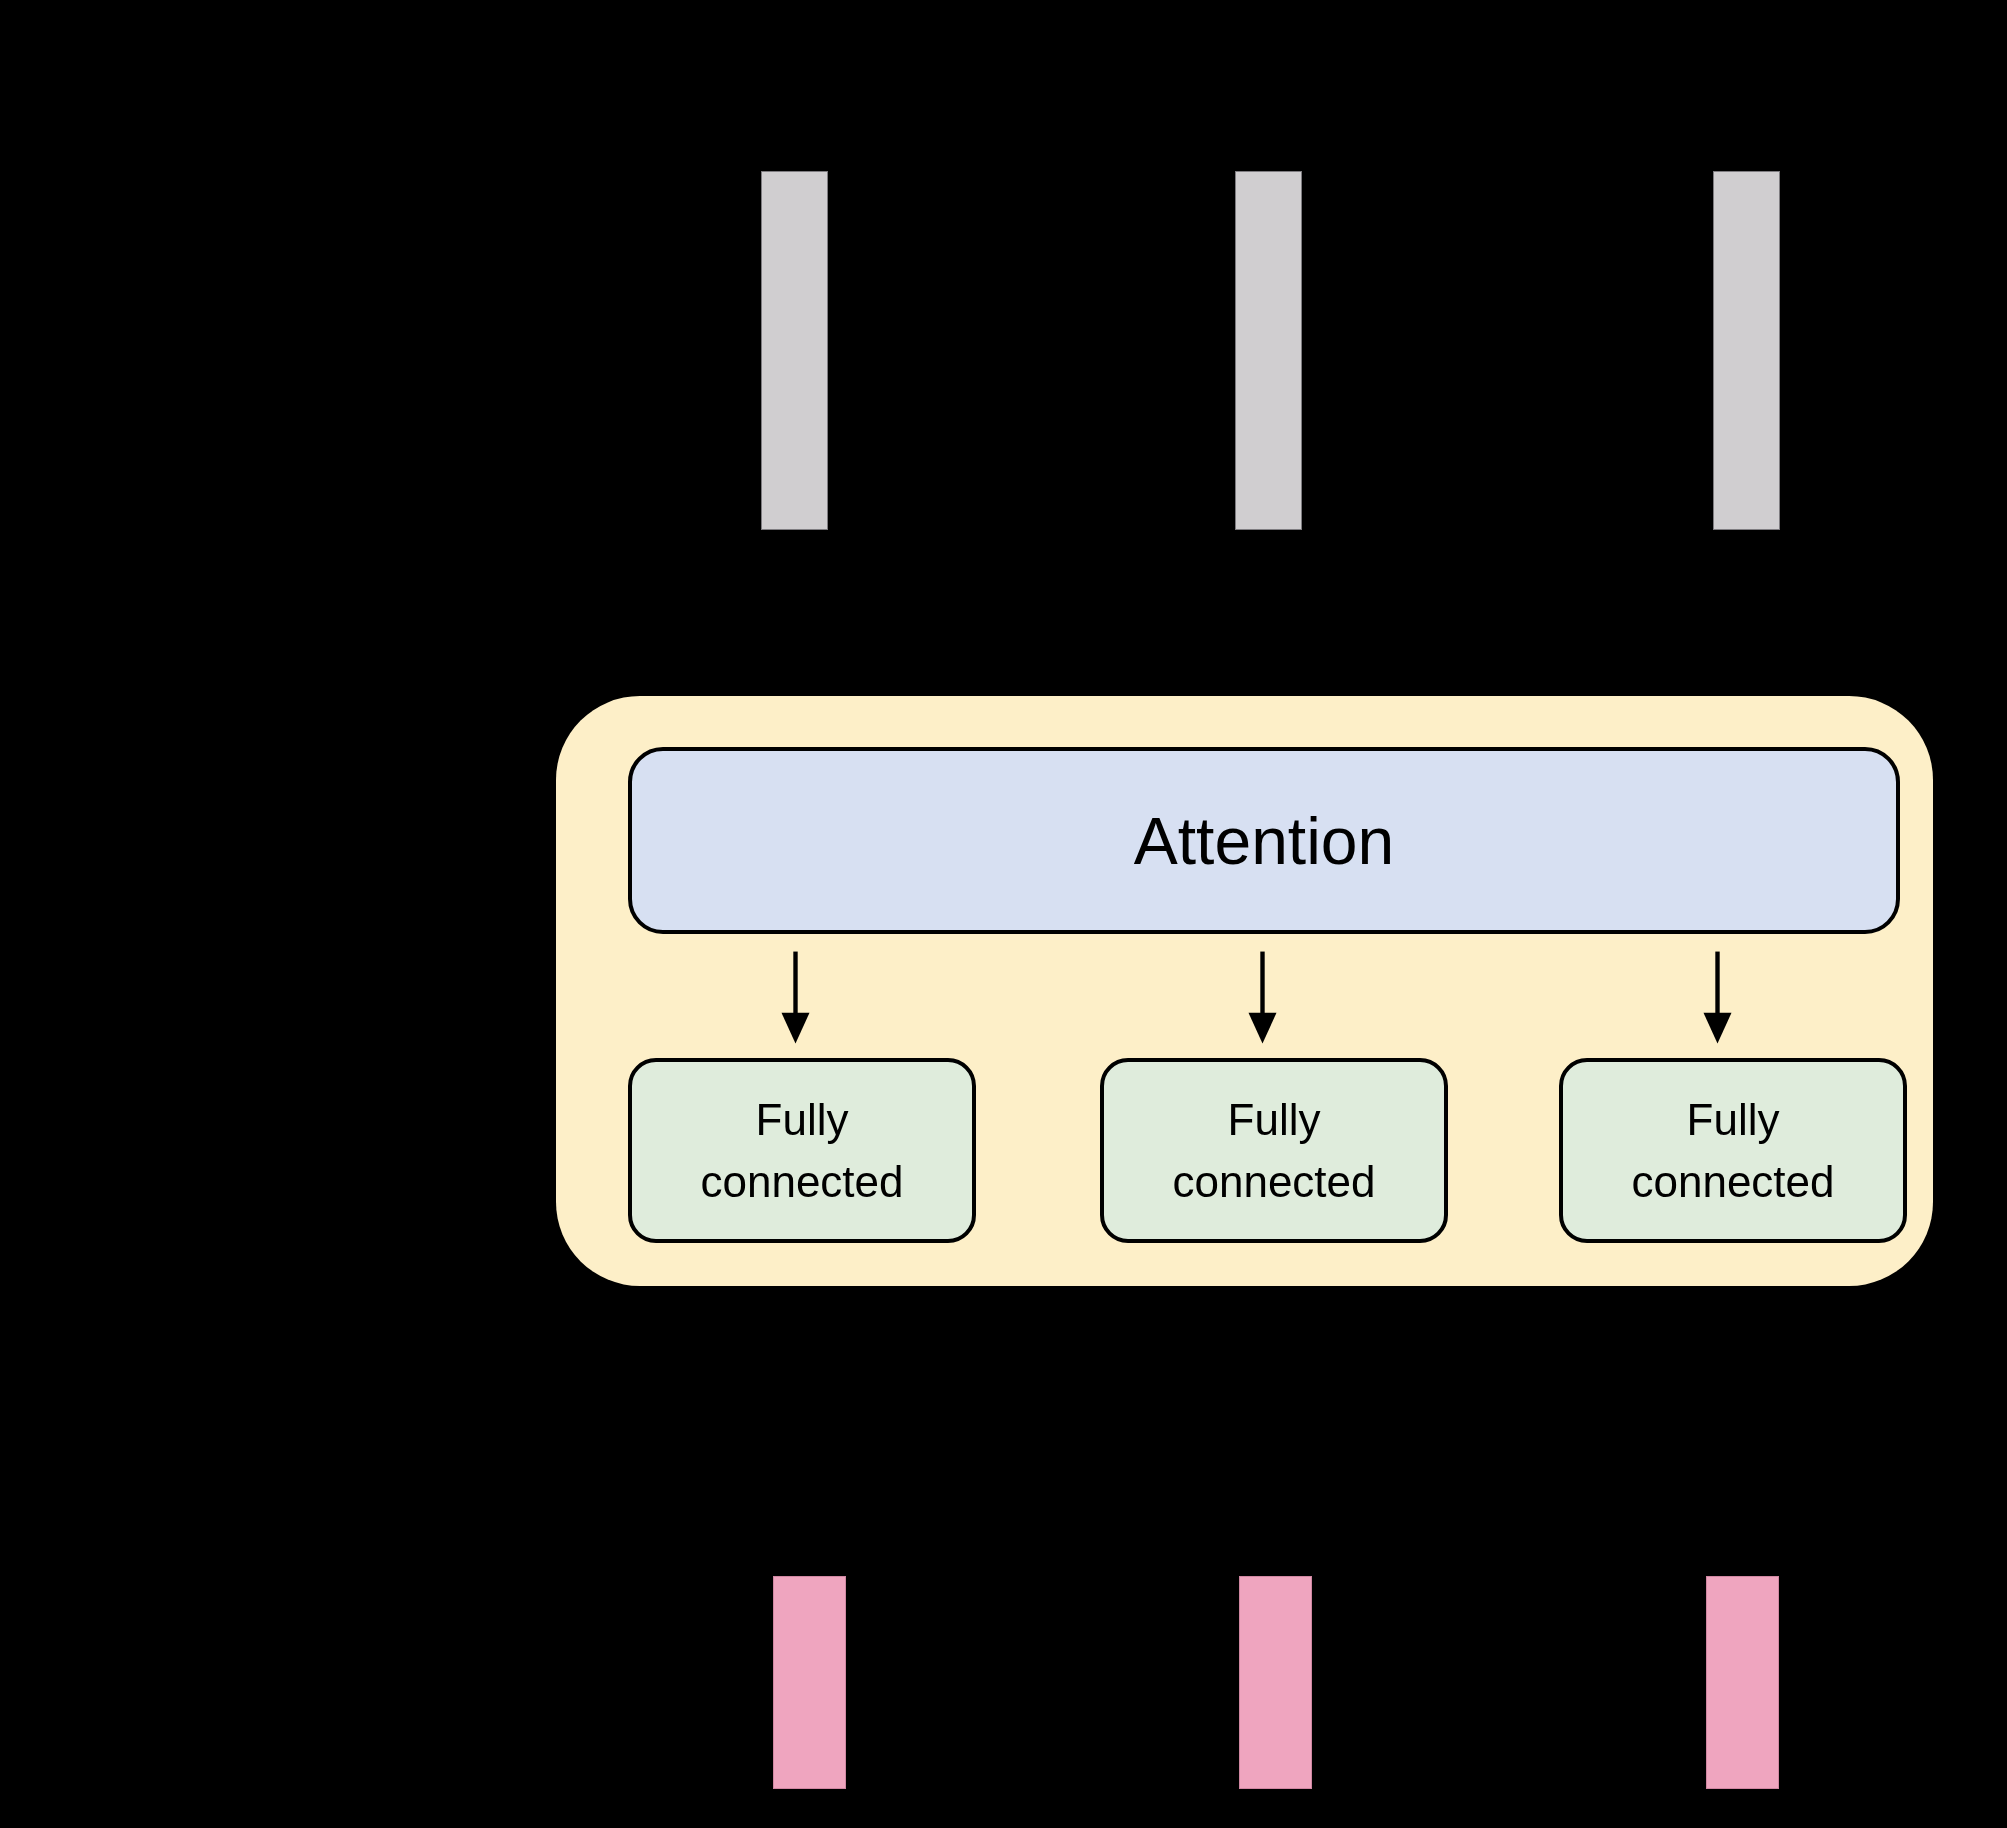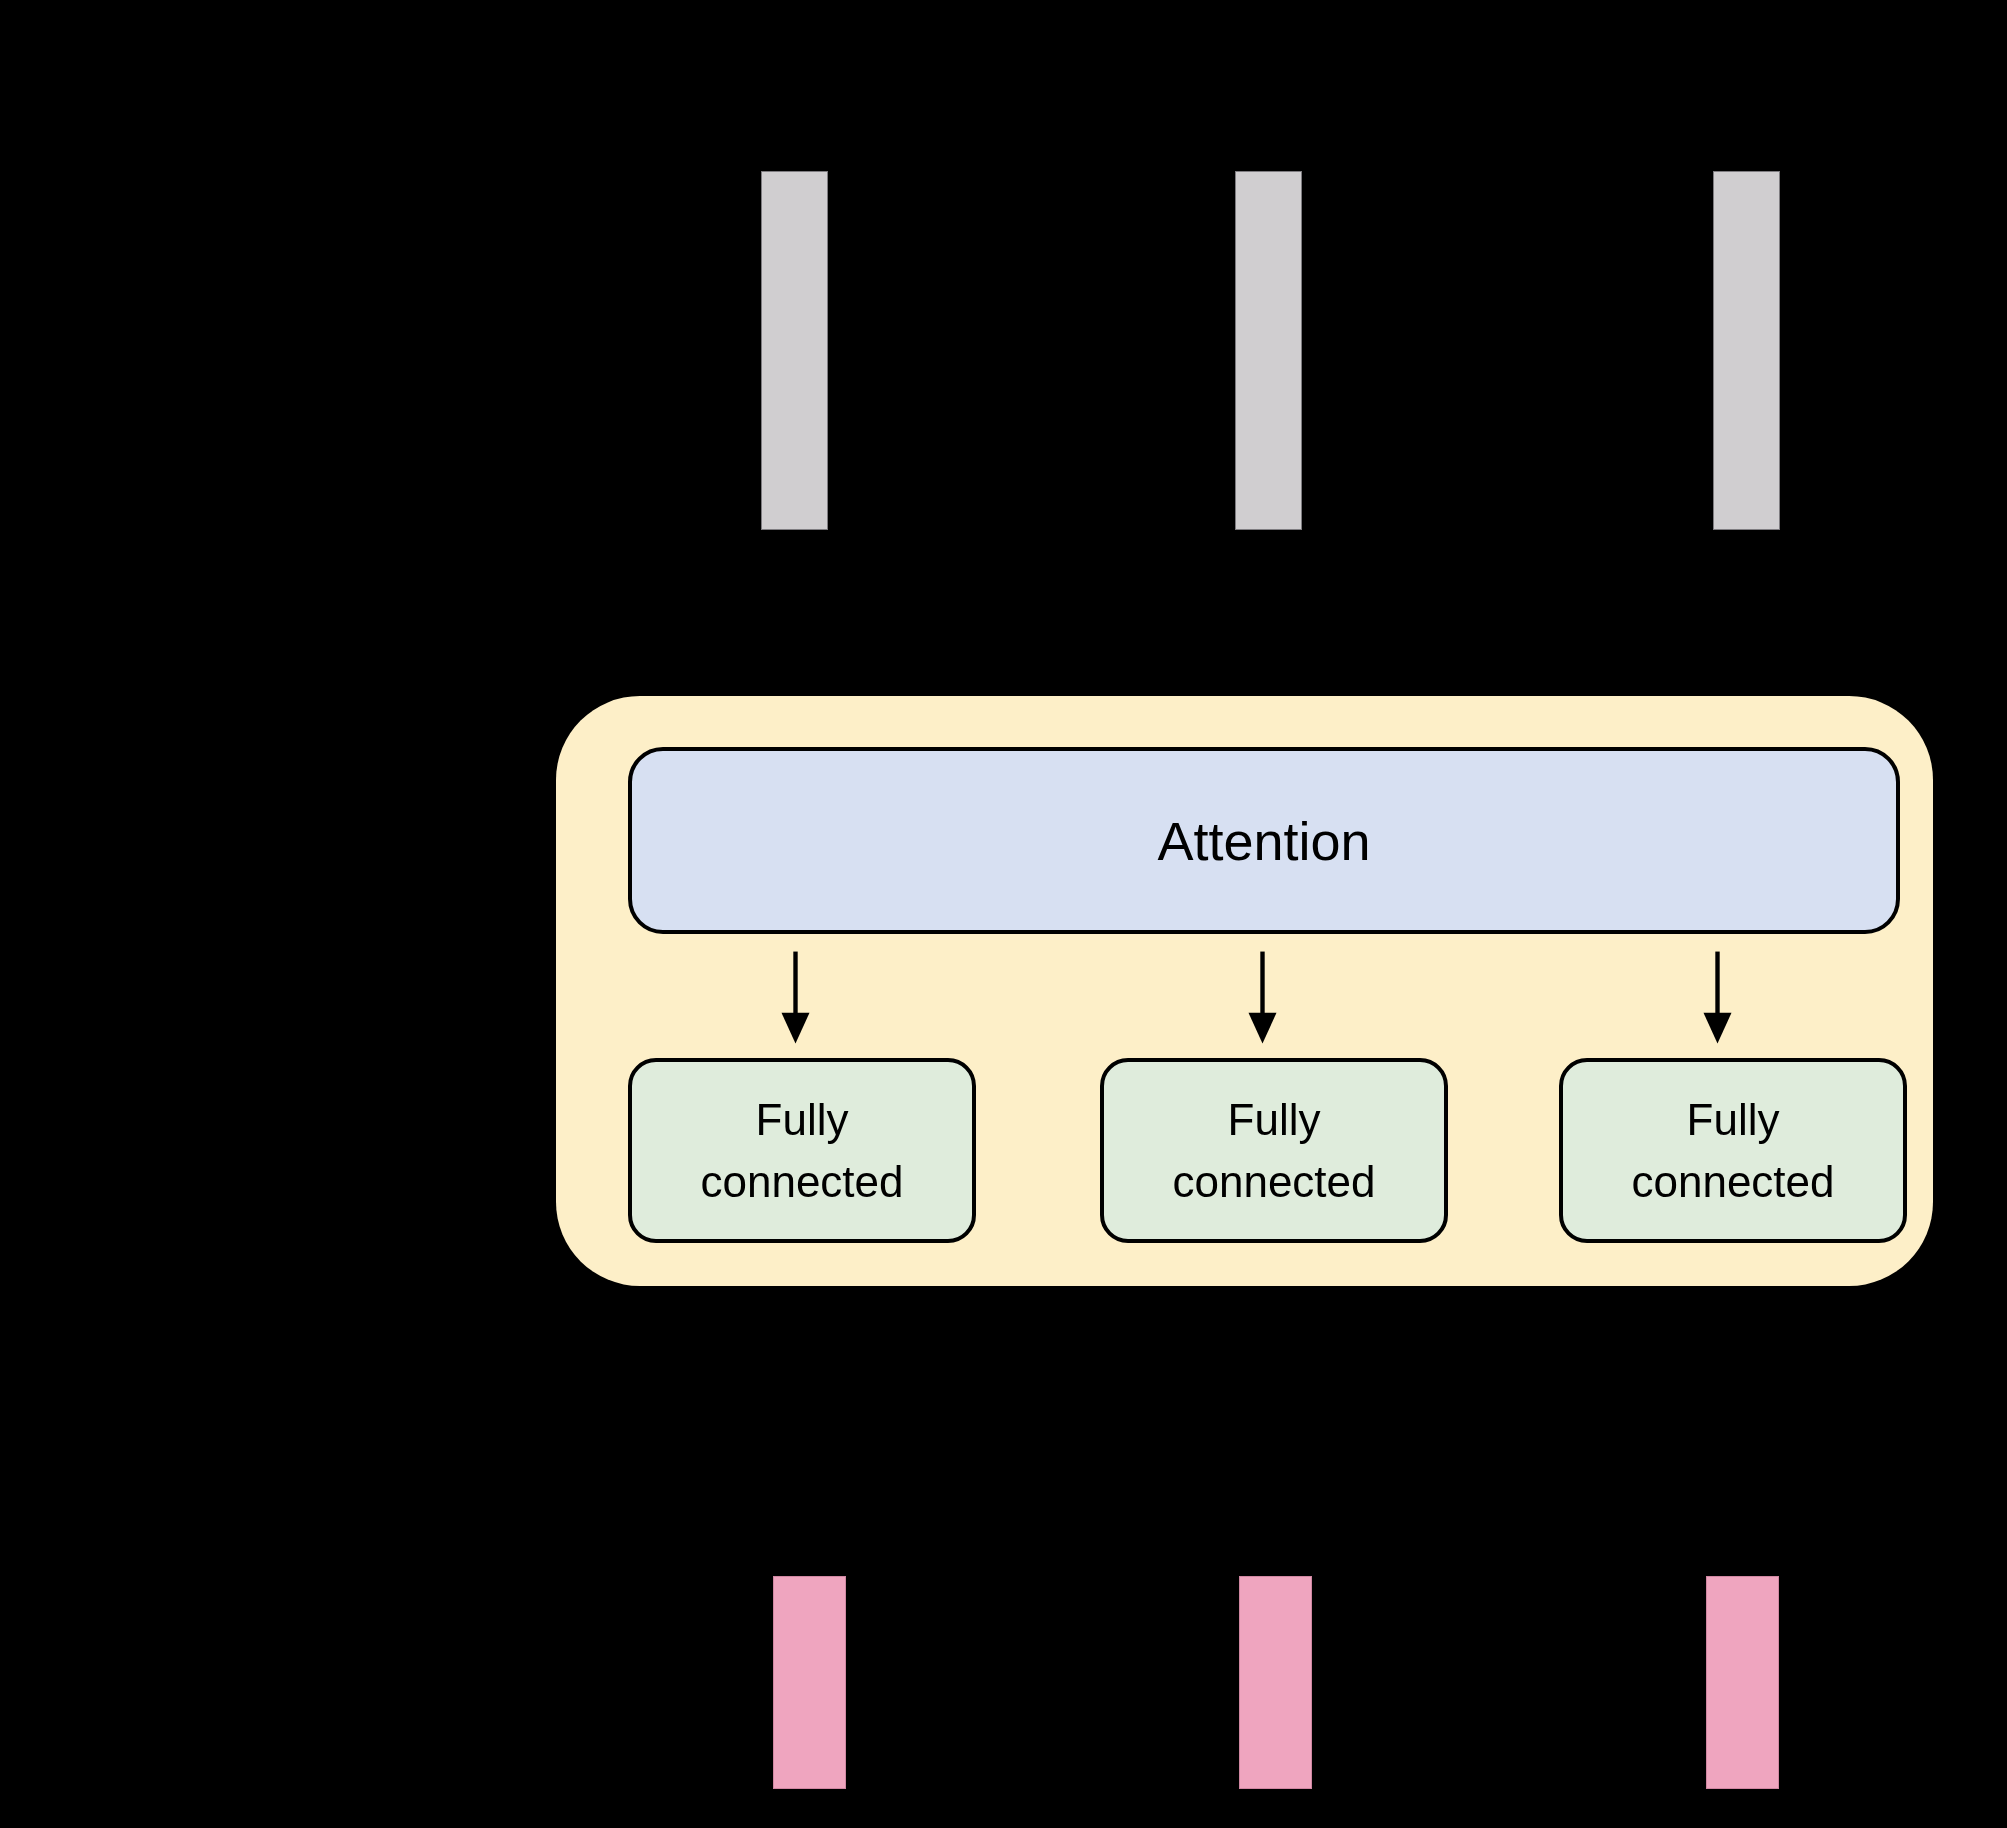--- a/index.html
+++ b/index.html
@@ -63,21 +63,21 @@
     top: 51px;
     width: 1272px;
     height: 187px;
     box-sizing: border-box;
     background: var(--color-attention-fill, #D7E0F2);
     border: 4.4px solid var(--color-box-border, #000000);
     border-radius: 35px;
     display: flex;
     align-items: center;
     justify-content: center;
-    font-size: 54px;
+    font-size: 66px;
     line-height: 1;
   }
 
   
   .arrow {
     position: absolute;
     top: 255px;
     width: 35px;
     height: 93px;
     color: var(--color-arrow, #000000);

